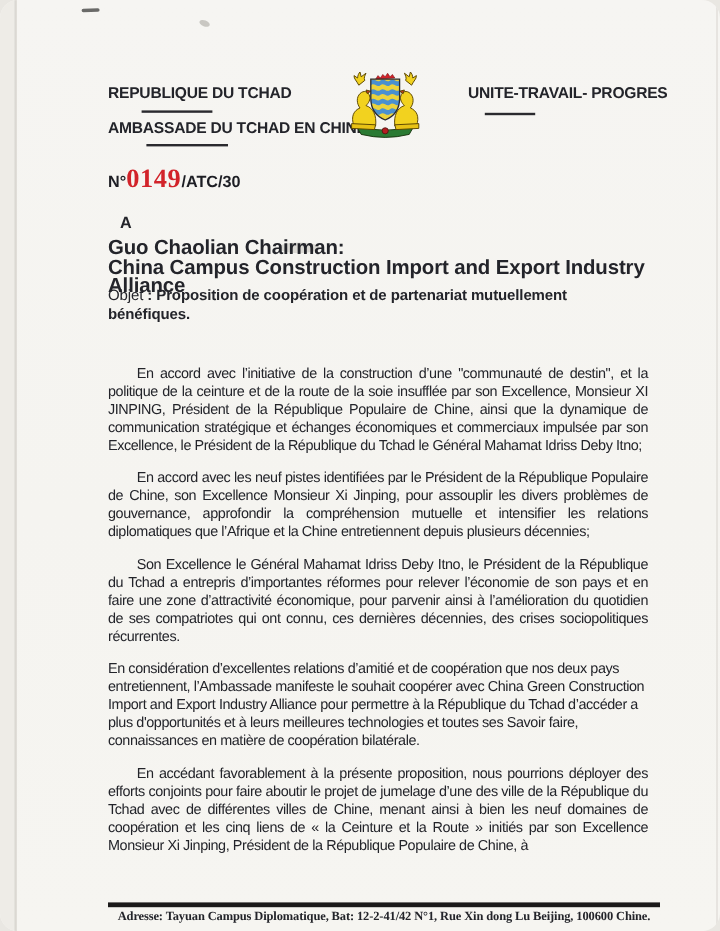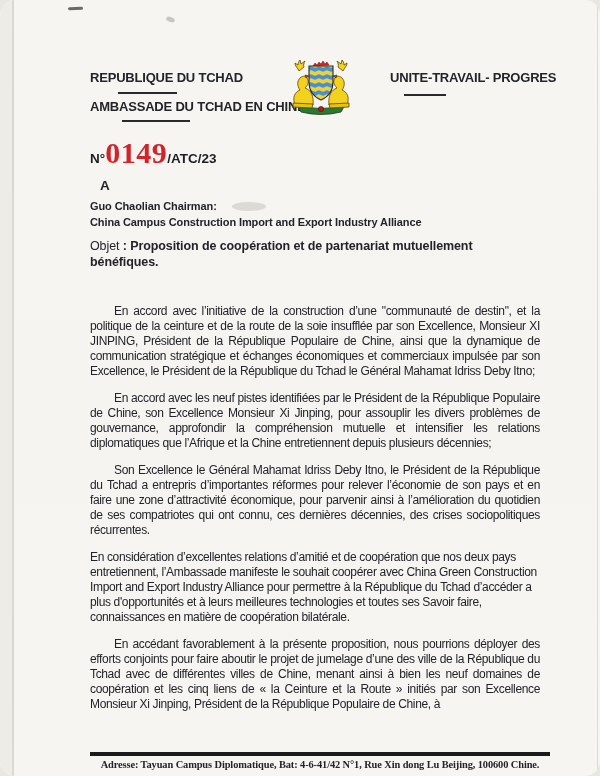--- a/index.html
+++ b/index.html
@@ -28,26 +28,26 @@
   .rule{position:absolute;height:2px;background:#2a2a2e;}
   .rule-1{left:118px;top:92px;width:59px;}
   .rule-2{left:122px;top:120px;width:68px;}
   .rule-3{left:404px;top:94px;width:42px;}
   .emblem{position:absolute;left:285px;top:59px;width:72px;height:58px;}
   .emblem svg{width:100%;height:100%;}
 
   
   .ref{position:absolute;left:90px;top:136px;display:inline-flex;align-items:baseline;white-space:nowrap;}
   .ref-prefix,.ref-suffix{font-weight:bold;font-size:13.5px;color:#1d1e24;}
-  .ref-num{font-family:"Liberation Serif",serif;font-weight:600;font-size:30px;letter-spacing:.5px;}
+  .ref-num{font-family:"Liberation Serif",serif;font-weight:600;font-size:22px;letter-spacing:.5px;}
   .dateline{position:absolute;left:370px;top:141px;font-weight:bold;font-size:13px;white-space:nowrap;}
 
   
   .salutation{position:absolute;left:100px;top:178px;font-weight:bold;font-size:13.5px;}
-  .recipient{position:absolute;left:90px;top:199px;font-weight:bold;font-size:11px;line-height:15.5px;letter-spacing:-0.1px;}
+  .recipient{position:absolute;left:90px;top:199px;font-weight:bold;font-size:17px;line-height:15.5px;letter-spacing:-0.1px;}
 
   
   .subject{position:absolute;left:90px;top:238px;width:452px;font-size:12.5px;line-height:16px;letter-spacing:-0.1px;}
   .subject-label{text-align:center;}
   .subject-sep{font-weight:bold;}
   .subject-text{font-weight:bold;}
 
   
   .letter-body{position:absolute;left:90px;top:304px;width:450px;font-size:12px;line-height:15px;letter-spacing:-0.35px;}
   .letter-body p{margin:0 0 12px 0;}
@@ -113,35 +113,35 @@
           <path d="M24 32 c3 -2.5 5 2.5 8 0 c3 -2.5 5 2.5 8 0 c3 -2.5 5 2.5 8 0 v4 c-3 2.5 -5 -2.5 -8 0 c-3 2.5 -5 -2.5 -8 0 c-3 2.5 -5 -2.5 -8 0 z"></path>
         </g>
         <path d="M24 7 h24 v16 c0 10 -5 15 -12 18 c-7 -3 -12 -8 -12 -18 z" fill="none" stroke="#2b2b2e" stroke-width="1.1"></path>
       </g>
     </svg>
   </div>
 
   <div class="ref">
       <span class="ref-prefix">N°</span>
       <span class="ref-num" style="color: rgb(210, 35, 42);">0149</span>
-      <span class="ref-suffix">/ATC/23</span>
+      <span class="ref-suffix">/ATC/30</span>
     </div>
 
   <div class="salutation">A</div>
   <div class="recipient">
     <div>Guo Chaolian Chairman:</div>
     <div>China Campus Construction Import and Export Industry Alliance</div>
   </div>
 
   <div class="subject"><span class="subject-label">Objet</span><span class="subject-sep"> : </span><span class="subject-text">Proposition de coopération et de partenariat mutuellement bénéfiques.</span></div>
 
   <div class="letter-body" id="letter-body">
       <p class="justify indent"><span>En accord avec l’initiative de la construction d’une "communauté de destin", et la politique de la ceinture et de la route de la soie insufflée par son Excellence, Monsieur XI JINPING, Président de la République Populaire de Chine, ainsi que la dynamique de communication stratégique et échanges économiques et commerciaux impulsée par son Excellence, le Président de la République du Tchad le Général Mahamat Idriss Deby Itno;</span></p>
       <p class="justify indent"><span>En accord avec les neuf pistes identifiées par le Président de la République Populaire de Chine, son Excellence Monsieur Xi Jinping, pour assouplir les divers problèmes de gouvernance, approfondir la compréhension mutuelle et intensifier les relations diplomatiques que l’Afrique et la Chine entretiennent depuis plusieurs décennies;</span></p>
       <p class="justify indent"><span>Son Excellence le Général Mahamat Idriss Deby Itno, le Président de la République du Tchad a entrepris d’importantes réformes pour relever l’économie de son pays et en faire une zone d’attractivité économique, pour parvenir ainsi à l’amélioration du quotidien de ses compatriotes qui ont connu, ces dernières décennies, des crises sociopolitiques récurrentes.</span></p>
       <p class=""><span>En considération d’excellentes relations d’amitié et de coopération que nos deux pays entretiennent, l’Ambassade manifeste le </span><span class="b">souhait coopérer avec China Green Construction Import and Export Industry Alliance</span><span> pour permettre à la République du Tchad d’accéder a plus d'opportunités et à leurs meilleures technologies et toutes ses Savoir faire, connaissances en matière de coopération bilatérale.</span></p>
       <p class="justify indent"><span>En accédant favorablement à la présente proposition, nous pourrions déployer des efforts conjoints pour faire aboutir le projet de jumelage d’une des ville de la République du Tchad avec de différentes villes de Chine, menant ainsi à bien les neuf domaines de coopération et les cinq liens de « la Ceinture et la Route » initiés par son Excellence Monsieur Xi Jinping, Président de la République Populaire de Chine, à</span></p>
     </div>
 
   <div class="footer-rule"></div>
-  <div class="footer-address">Adresse: Tayuan Campus Diplomatique, Bat: 4-6-41/42 N°1, Rue Xin dong Lu Beijing, 100600 Chine.</div>
+  <div class="footer-address">Adresse: Tayuan Campus Diplomatique, Bat: 12-2-41/42 N°1, Rue Xin dong Lu Beijing, 100600 Chine.</div>
 
 </div>
 
 </body></html>

